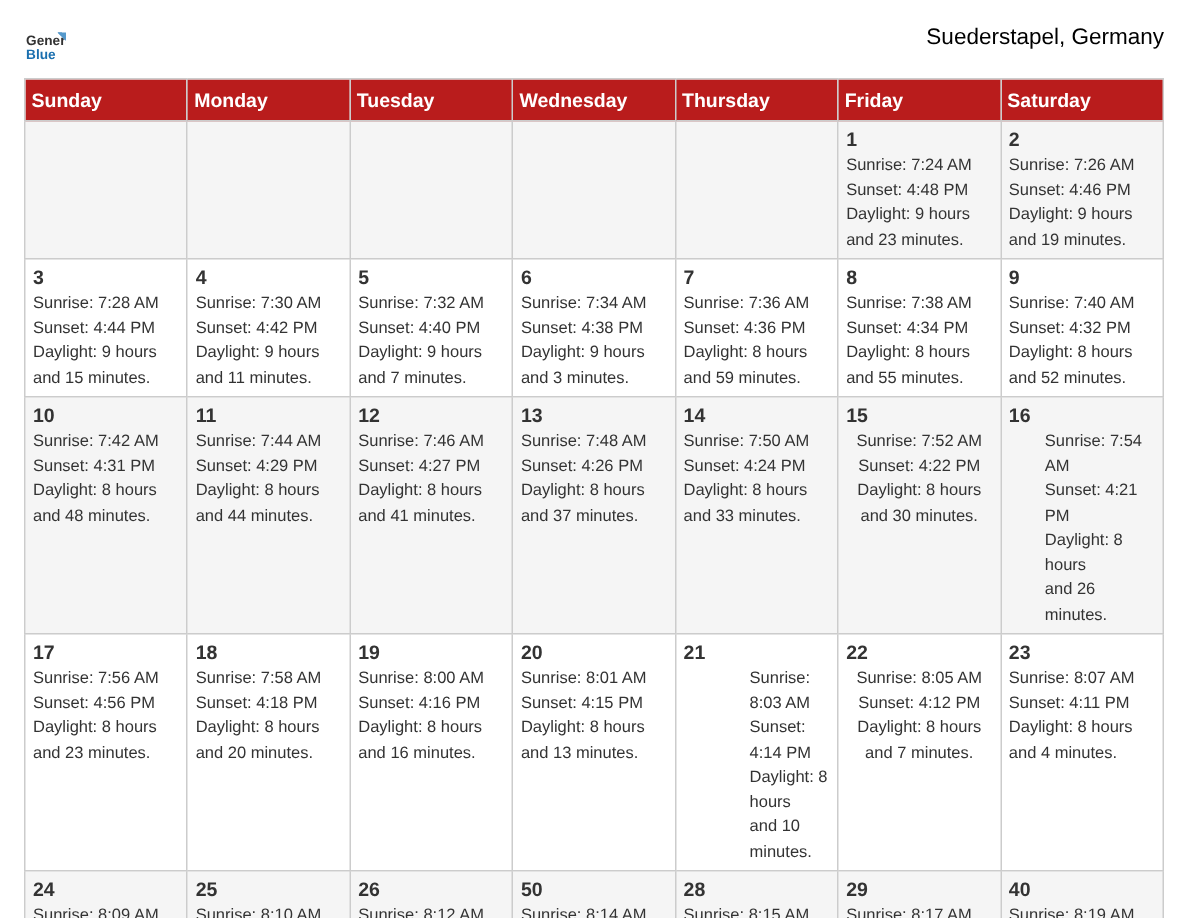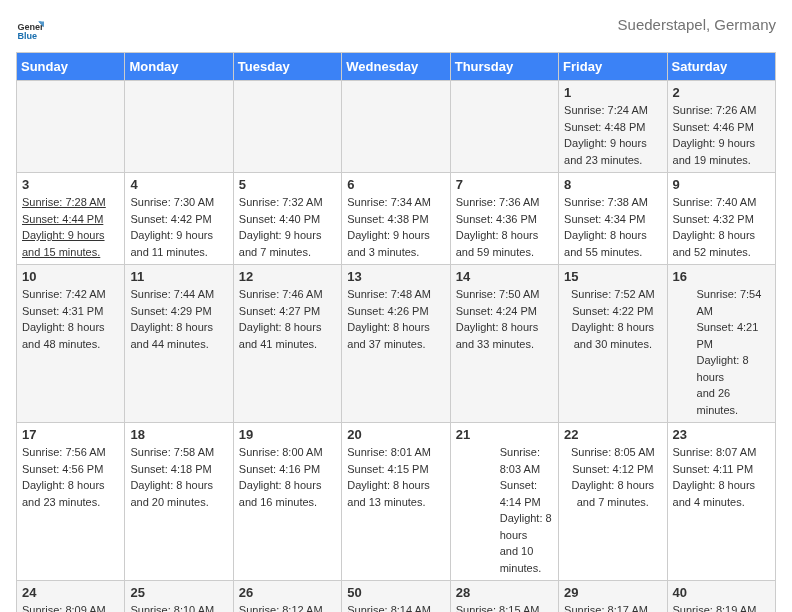--- a/index.html
+++ b/index.html
@@ -28,29 +28,29 @@
     .title-area {
       text-align: right;
     }
     .month-title {
       font-size: 32px;
       font-weight: normal;
       color: #333;
     }
     .subtitle {
       font-size: 15px;
-      color: #737373;
+      color: #000000;
     }
     table {
       width: 100%;
       border-collapse: collapse;
       table-layout: fixed;
     }
     thead tr th {
-      background: #3b82f6;
+      background: #b91c1c;
       color: #fff;
       font-size: 13px;
       font-weight: bold;
       padding: 6px 4px;
       text-align: left;
       border: 1px solid #ccc;
     }
     tbody tr td {
       vertical-align: top;
       border: 1px solid #ccc;
@@ -127,21 +127,21 @@
           <span class="day-number">2</span>
           <div class="day-info" style="white-space: pre-line;">Sunrise: 7:26 AM
 Sunset: 4:46 PM
 Daylight: 9 hours
 and 19 minutes.</div>
         </td>
       </tr>
       <tr>
         <td>
           <span class="day-number">3</span>
-          <div class="day-info" style="white-space: pre-line; text-decoration: underline;">Sunrise: 7:28 AM
+          <div class="day-info" style="white-space: pre-line;">Sunrise: 7:28 AM
 Sunset: 4:44 PM
 Daylight: 9 hours
 and 15 minutes.</div>
         </td>
         <td>
           <span class="day-number">4</span>
           <div class="day-info" style="white-space: pre-line;">Sunrise: 7:30 AM
 Sunset: 4:42 PM
 Daylight: 9 hours
 and 11 minutes.</div>

